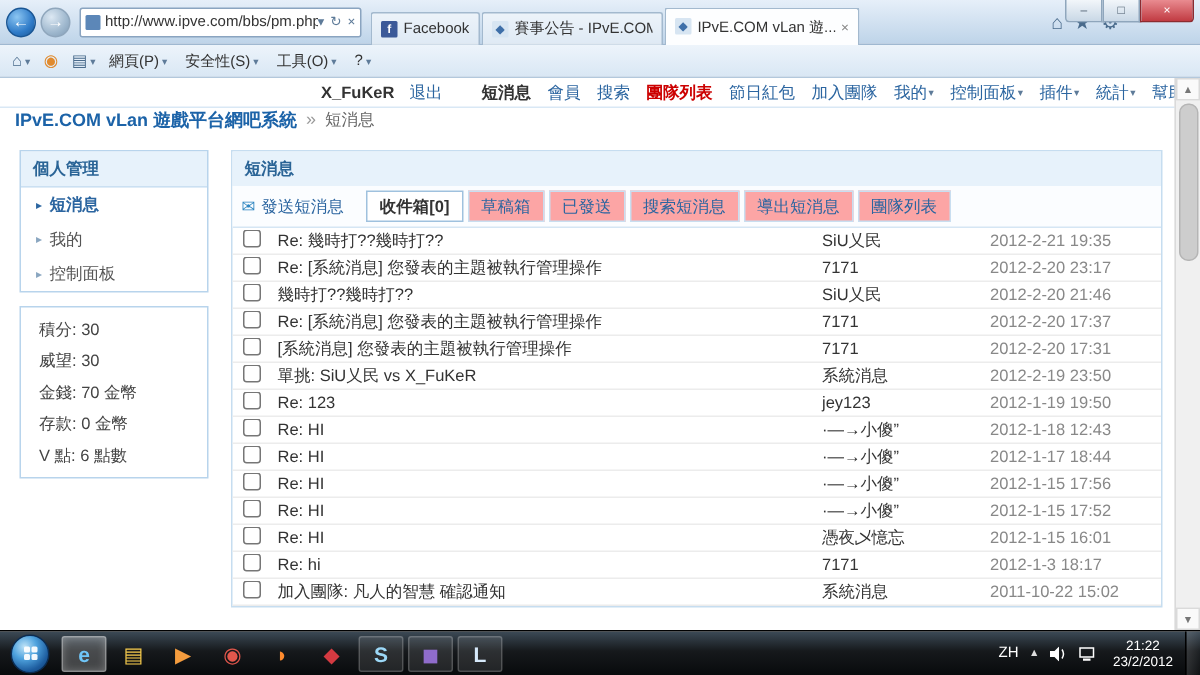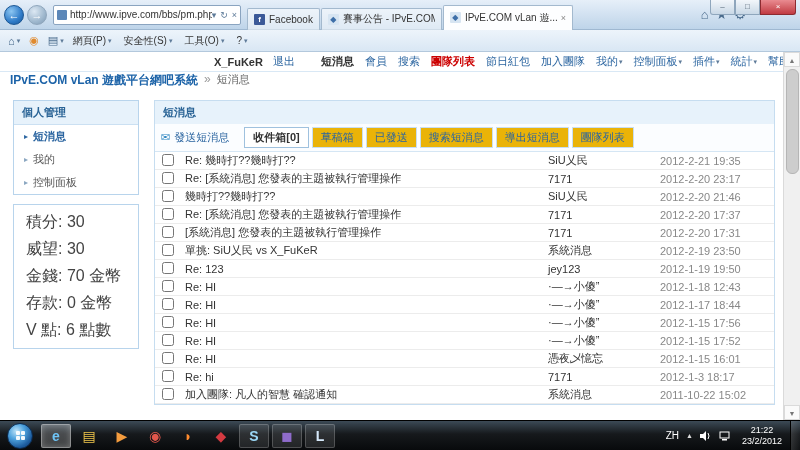--- a/index.html
+++ b/index.html
@@ -57,30 +57,30 @@
 
   
   .sidebar{width:152px;flex:none;padding:4px 13px}
   .sbox{border:1px solid #B8D4EC;margin-bottom:9px;background:#fff}
   .sbox-h{background:#E7F2FB;color:#2A6496;font-weight:bold;font-size:11px;padding:4px 8px;border-bottom:1px solid #CBE0F2}
   .s-item{display:flex;align-items:center;gap:5px;padding:4px 10px;font-size:11px;color:#555}
   .s-item .arr{color:#8AA6C0;font-size:8px}
   .s-item.active{color:#2B65A0;font-weight:bold}
   .s-item.active .arr{color:#2B65A0}
   .stats{padding:4px 0}
-  .stat{padding:3px 12px;font-size:16px;color:#444}
+  .stat{padding:3px 12px;font-size:11px;color:#444}
 
   
   .main{flex:1;padding:4px 8px 0 2px;min-width:0}
   .panel{border:1px solid #C6DDF0}
   .panel-h{background:#E7F2FB;color:#2A6496;font-weight:bold;font-size:11px;padding:4px 8px}
   .tabrow{display:flex;align-items:center;gap:5px;padding:3px 6px;border-bottom:1px solid #D5E6F4;font-size:11px;background:#FBFDFF}
   .compose{display:flex;align-items:center;gap:4px;color:#2B65A0;margin-right:10px}
   .compose-ic{color:#2E86C1;font-size:11px}
-  .mtab{padding:2px 8px;color:#2B65A0;border:1px solid #C9DEF0;background:#eab308}
+  .mtab{padding:2px 8px;color:#2B65A0;border:1px solid #C9DEF0;background:#fca5a5}
   .mtab.active{background:#fff;color:#333;font-weight:bold;border-color:#9FC1DE}
   .thead{display:flex;background:linear-gradient(#EDF5FC,#DCEBF7);border-bottom:1px solid #C9DEF0;font-size:10px;color:#5E7C96;height:18px;align-items:center}
   .cell{padding:0 4px}
   .chk{width:26px;flex:none;text-align:center}
   .c-title{flex:1;color:#333;white-space:nowrap;overflow:hidden;min-width:0}
   .c-from{width:112px;flex:none;color:#333;white-space:nowrap;overflow:hidden}
   .c-time{width:118px;flex:none;color:#888}
   .thead .c-title,.thead .c-from,.thead .c-time{color:#5E7C96;text-align:center}
   .trow{display:flex;align-items:center;height:18px;border-bottom:1px solid #ECECEC;font-size:11px}
   .trow input,.tfoot input{width:12px;height:12px}

